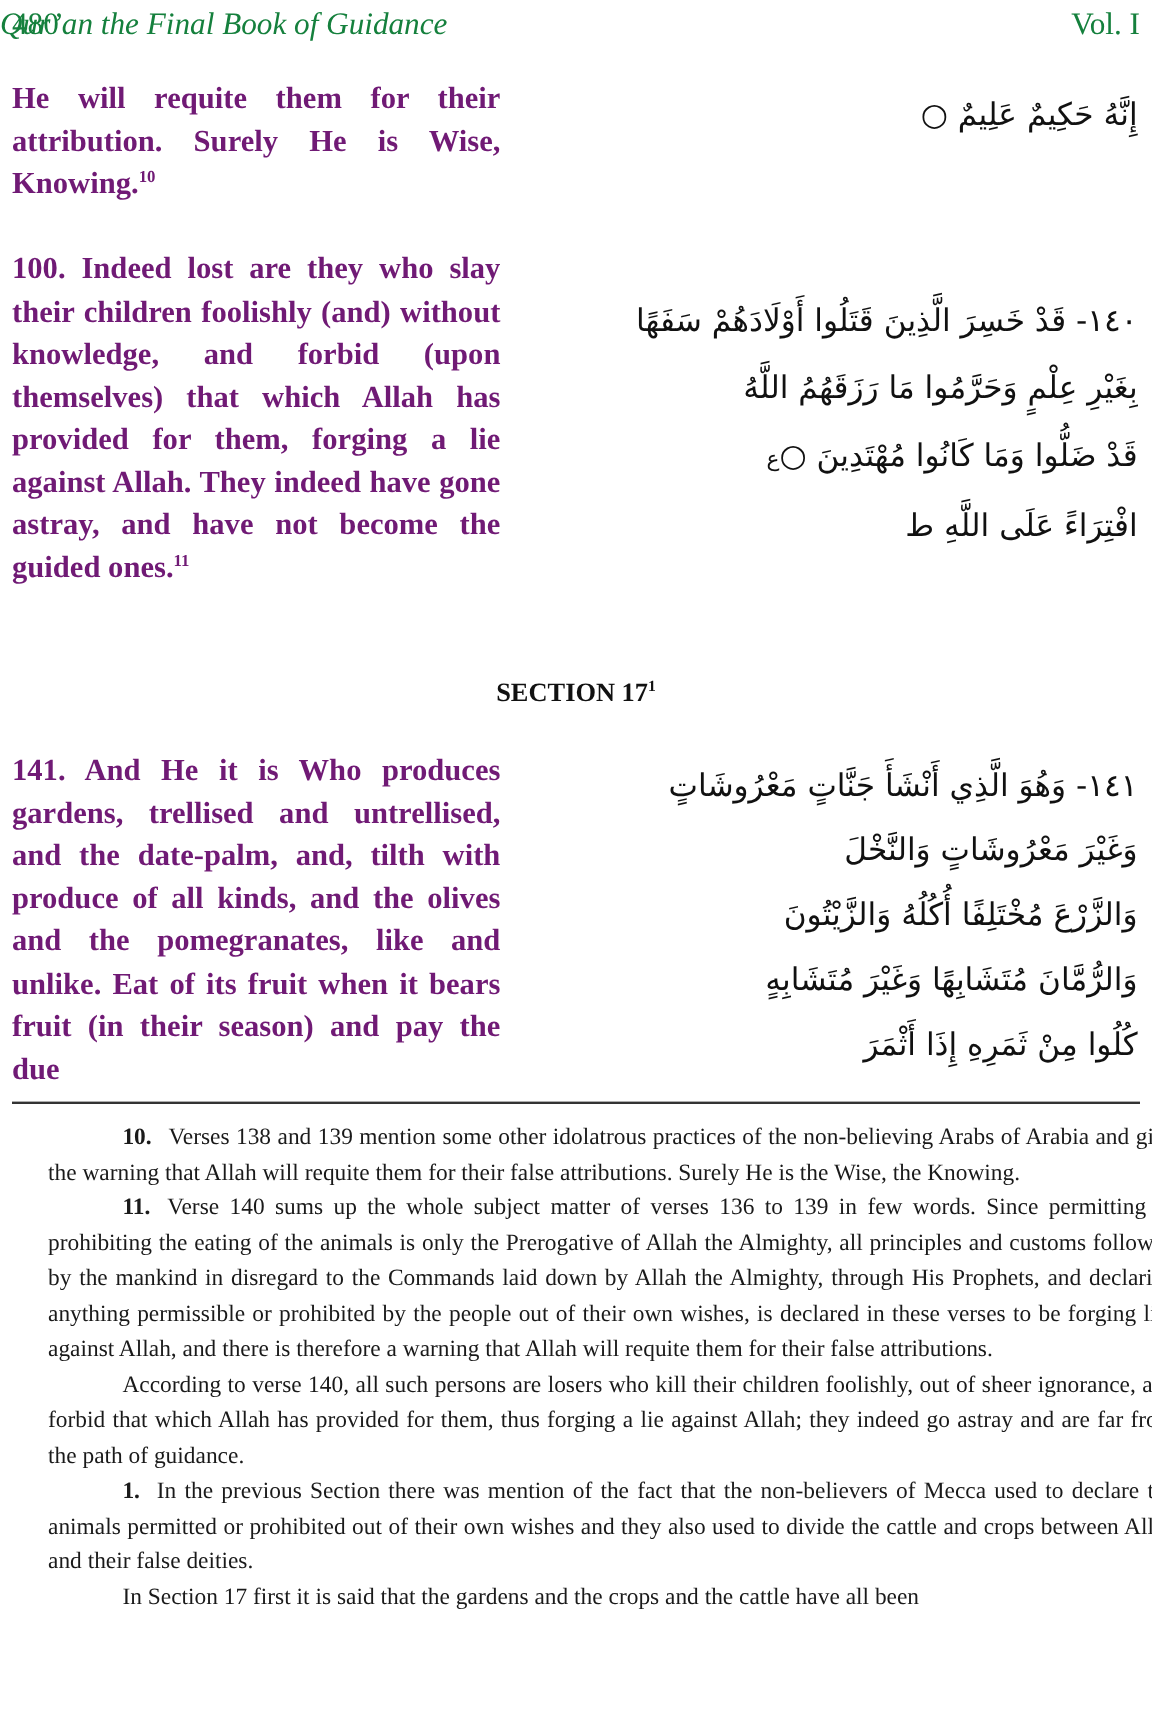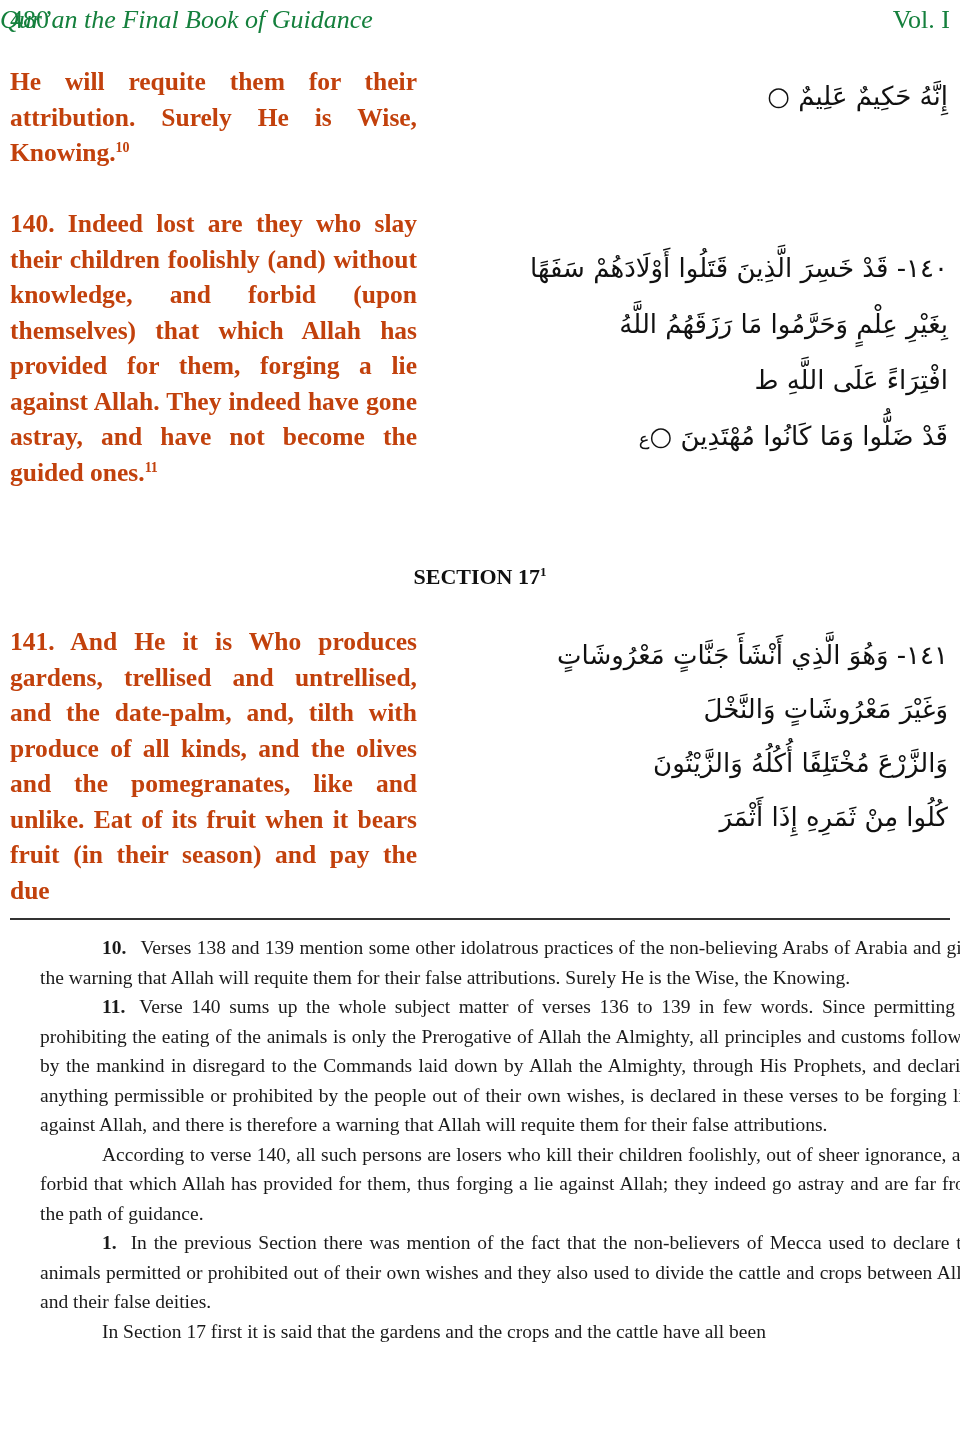--- a/index.html
+++ b/index.html
@@ -6,21 +6,21 @@
   body { width: 960px; height: 1430px; position: relative; overflow: hidden; color: #111; }
   .page { position: absolute; left: 0; top: 0; width: 960px; height: 1430px; }
 
   .running-head { position: absolute; top: 0; left: 0; width: 960px; height: 40px;
     font-family: "Liberation Serif", serif; font-size: 26px; line-height: 36px; color: #15803d; }
   .rh-page { position: absolute; left: 10px; top: 2px; }
   .rh-title { position: absolute; left: 0; right: 0; top: 2px; text-align: left; font-style: italic; }
   .rh-vol { position: absolute; right: 10px; top: 2px; }
 
   .verse-en { position: absolute; left: 10px; width: 407px; font-family: "Liberation Serif", serif;
-    font-weight: bold; font-size: 25.5px; line-height: 35.5px; text-align: justify; color: #c2410c; }
+    font-weight: bold; font-size: 25.5px; line-height: 35.5px; text-align: justify; color: #701a75; }
   .verse-en sup { font-size: 14px; line-height: 0; vertical-align: super; }
 
   .verse-ar { position: absolute; right: 12px; width: 500px; direction: rtl; text-align: right;
     font-family: "DejaVu Sans", sans-serif; font-size: 26px; color: #111; }
   .verse-ar .ar-line { display: block; white-space: nowrap; }
 
   .section-heading { position: absolute; top: 562px; left: 0; width: 960px; text-align: center;
     font-family: Liberation Serif, serif; font-weight: bold; font-size: 22px; line-height: 30px; }
   .section-heading sup { font-size: 13px; line-height: 0; vertical-align: super; }
 
@@ -45,40 +45,41 @@
   </div>
 
   <div class="verse-en" style="top:64px;">
     <span>He will requite them for their attribution. Surely He is Wise, Knowing.</span><sup>10</sup>
   </div>
   <div class="verse-ar" style="top:70px; line-height:52px;">
     <span class="ar-line">إِنَّهُ حَكِيمٌ عَلِيمٌ ○</span>
   </div>
 
   <div class="verse-en" style="top:206px;">
-    <span>140. Indeed lost are they who slay their children foolishly (and) without knowledge, and forbid (upon themselves) that which Allah has provided for them, forging a lie against Allah. They indeed have gone astray, and have not become the guided ones.</span><sup>11</sup>
+    <span>100. Indeed lost are they who slay their children foolishly (and) without knowledge, and forbid (upon themselves) that which Allah has provided for them, forging a lie against Allah. They indeed have gone astray, and have not become the guided ones.</span><sup>11</sup>
   </div>
   <div class="verse-ar" style="top:240px; line-height:56px;">
     <span class="ar-line">١٤٠- قَدْ خَسِرَ الَّذِينَ قَتَلُوا أَوْلَادَهُمْ سَفَهًا</span>
     <span class="ar-line">بِغَيْرِ عِلْمٍ وَحَرَّمُوا مَا رَزَقَهُمُ اللَّهُ</span>
+    <span class="ar-line"><span>قَدْ ضَلُّوا وَمَا كَانُوا مُهْتَدِينَ ○</span><span class="ruku-mark">ع</span></span>
     <span class="ar-line">افْتِرَاءً عَلَى اللَّهِ ط</span>
-    <span class="ar-line"><span>قَدْ ضَلُّوا وَمَا كَانُوا مُهْتَدِينَ ○</span><span class="ruku-mark">ع</span></span>
   </div>
 
   <div class="section-heading">
     <span>SECTION 17</span><sup>1</sup>
   </div>
 
   <div class="verse-en" style="top:624px;">
     <span>141. And He it is Who produces gardens, trellised and untrellised, and the date-palm, and, tilth with produce of all kinds, and the olives and the pomegranates, like and unlike. Eat of its fruit when it bears fruit (in their season) and pay the due</span>
   </div>
   <div class="verse-ar" style="top:628px; line-height:54px;">
     <span class="ar-line">١٤١- وَهُوَ الَّذِي أَنْشَأَ جَنَّاتٍ مَعْرُوشَاتٍ</span>
     <span class="ar-line">وَغَيْرَ مَعْرُوشَاتٍ وَالنَّخْلَ</span>
     <span class="ar-line">وَالزَّرْعَ مُخْتَلِفًا أُكُلُهُ وَالزَّيْتُونَ</span>
+    <span class="ar-line">وَالرُّمَّانَ مُتَشَابِهًا وَغَيْرَ مُتَشَابِهٍ</span>
     <span class="ar-line">كُلُوا مِنْ ثَمَرِهِ إِذَا أَثْمَرَ</span>
   </div>
 
   <div class="rule"></div>
 
   <div class="footnotes">
     <p class="fn-para">
       <span class="fn-num">10.</span><span>Verses 138 and 139 mention some other idolatrous practices of the non-believing Arabs of Arabia and give the warning that Allah will requite them for their false attributions. Surely He is the Wise, the Knowing.</span>
     </p>
     <p class="fn-para">

